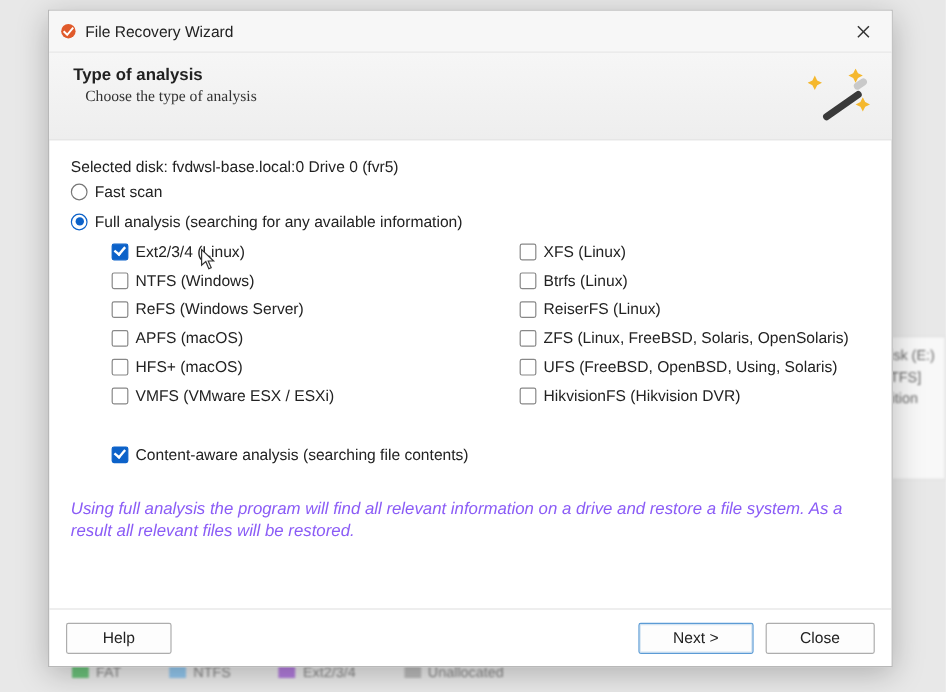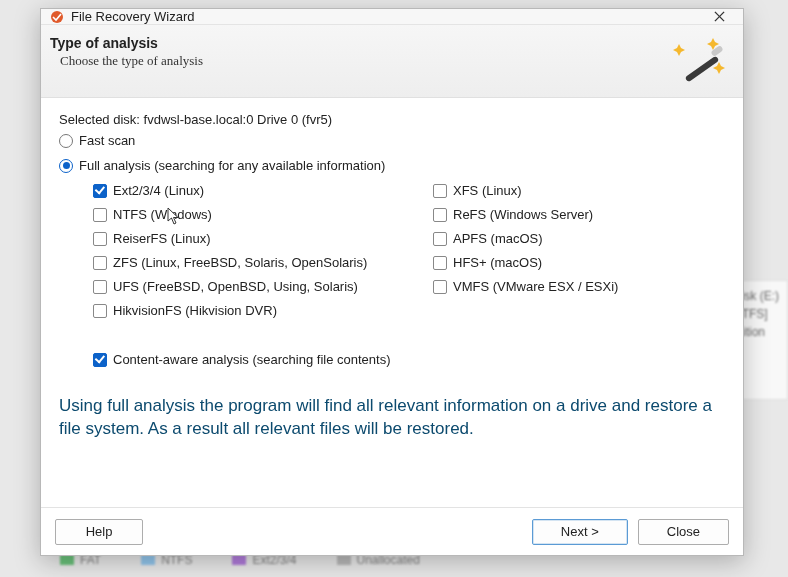--- a/index.html
+++ b/index.html
@@ -40,38 +40,38 @@
   .dialog {
     position: absolute;
     left: 40px; top: 8px;
     width: 704px; height: 548px;
     background: #fff;
     border: 1px solid #b8b8b8;
     box-shadow: 0 6px 24px rgba(0,0,0,0.25);
     display: flex; flex-direction: column;
   }
   .titlebar {
-    height: 16px;
+    height: 35px;
     display: flex; align-items: center;
     padding: 0 8px;
     background: #f7f7f7;
     border-bottom: 1px solid #e4e4e4;
   }
   .titlebar .icon { width: 16px; height: 16px; margin-right: 6px; }
   .titlebar .title { flex: 1; font-size: 13px; color: #222; }
   .titlebar .close {
     width: 32px; height: 22px;
     display: flex; align-items: center; justify-content: center;
     font-size: 14px; color: #333;
     cursor: pointer;
   }
   .header-band {
     background: linear-gradient(#f6f6f6, #eeeeee);
     border-bottom: 1px solid #e0e0e0;
-    padding: 10px 16px 12px 9px;
+    padding: 10px 16px 12px 20px;
     display: flex; align-items: center;
     gap: 12px;
   }
   .header-text { flex: 1; }
   .header-text h2 { margin: 0 0 2px 0; font-size: 14px; font-weight: 600; color: #222; }
   .header-text p { margin: 0 0 16px 10px; font-size: 13px; color: #333; font-family: Liberation Serif, serif; }
   .wand {
     width: 54px; height: 44px;
     position: relative;
   }
@@ -127,23 +127,24 @@
     width: 4px; height: 7px;
     border: solid #fff;
     border-width: 0 2px 2px 0;
     transform: rotate(40deg) translate(-1px,-1px);
   }
   .content-aware {
     margin: 34px 0 0 34px;
   }
   .description {
     margin-top: 28px;
-    font-size: 17px;
-    color: #0c4a6e;
+    font-size: 14px;
+    color: #8b5cf6;
     line-height: 1.35;
+    font-style: italic;
   }
   .footer {
     height: 48px;
     border-top: 1px solid #e3e3e3;
     display: flex; align-items: center;
     padding: 0 14px;
     gap: 10px;
   }
   .spacer { flex: 1; }
   .btn {
@@ -256,20 +257,24 @@
 
       <div class="check-row">
         <span class="checkbox"></span>
         <span>XFS (Linux)</span>
       </div>
 
       <div class="check-row">
         <span class="checkbox"></span>
         <span>NTFS (Windows)</span>
       </div>
+      <div class="check-row">
+        <span class="checkbox"></span>
+        <span>Btrfs (Linux)</span>
+      </div>
 
       <div class="check-row">
         <span class="checkbox"></span>
         <span>ReFS (Windows Server)</span>
       </div>
       <div class="check-row">
         <span class="checkbox"></span>
         <span>ReiserFS (Linux)</span>
       </div>
 

